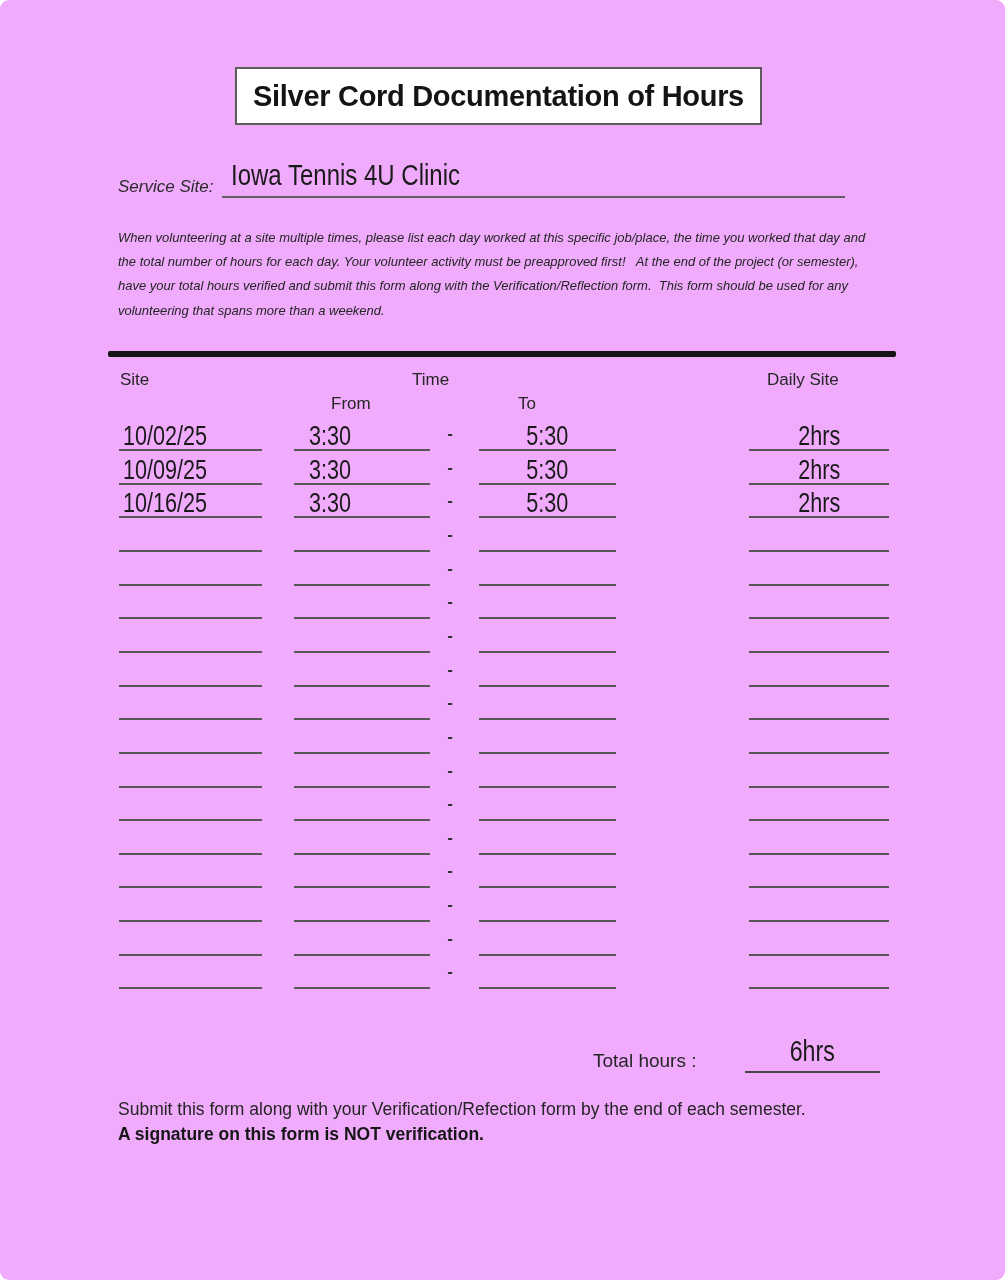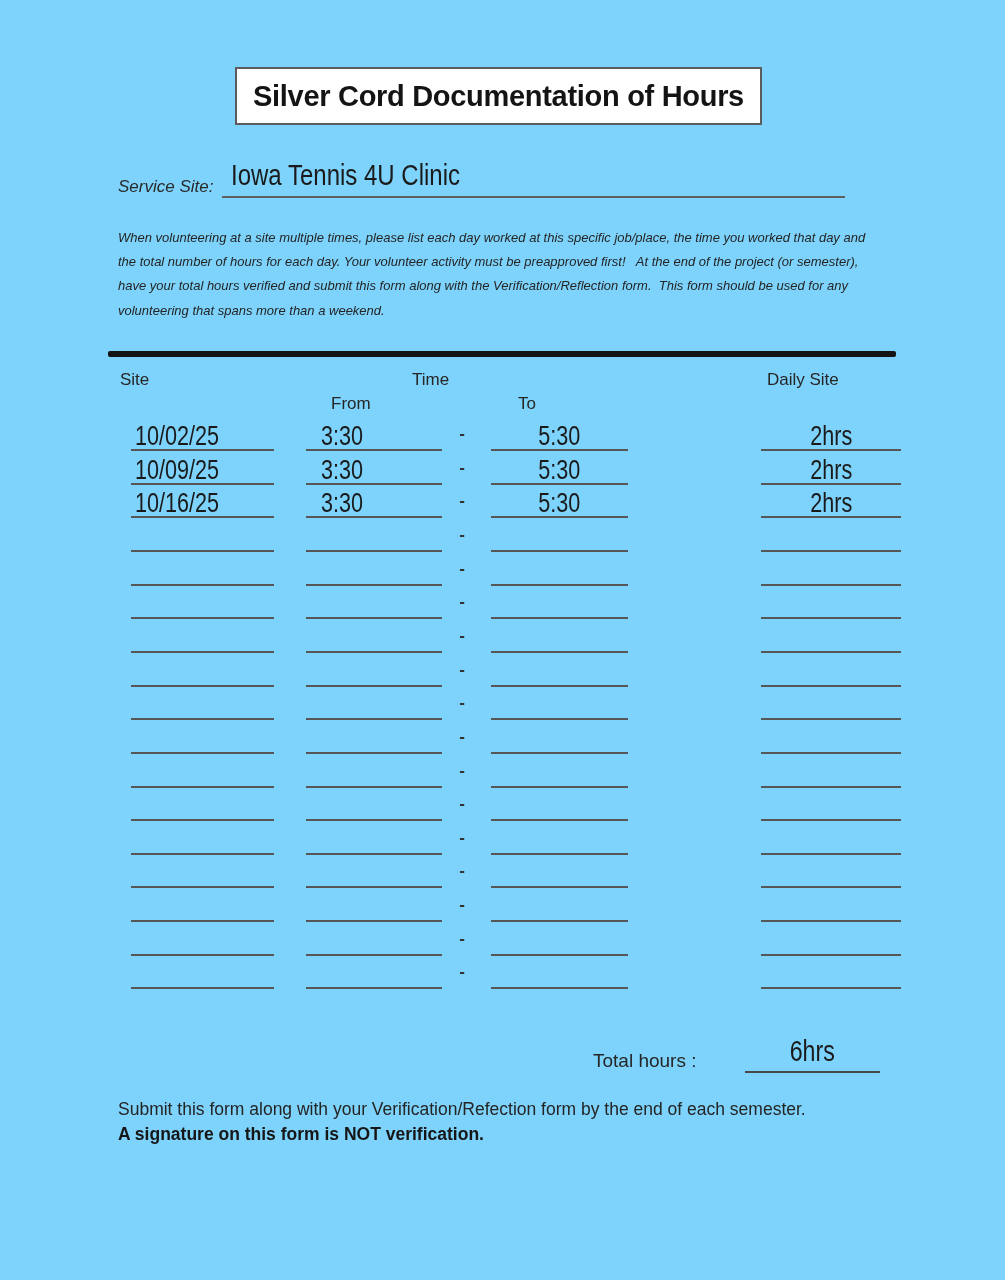--- a/index.html
+++ b/index.html
@@ -1,20 +1,21 @@
 <!DOCTYPE html>
 <html><head>
 <meta charset="utf-8">
 <style>
   * { margin:0; padding:0; box-sizing:border-box; }
   html,body { background:#ffffff; }
   .page {
     position:relative; width:1005px; height:1280px; margin:0 auto;
-    background:#7dd3fc; color:#1f1f1f; overflow:hidden;
+    background:#f0abfc; color:#1f1f1f; overflow:hidden;
     font-family:"Liberation Sans", sans-serif;
+    border-radius:9px;
   }
   .title-box {
     position:absolute; left:235px; top:67px; width:527px; height:58px;
     border:2px solid #5c5c5c; background:#fff;
     display:flex; align-items:center; justify-content:center;
   }
   .title-box h1 { font-size:29px; font-weight:bold; letter-spacing:-0.3px; color:#141414; white-space:nowrap; }
 
   .service-label { position:absolute; left:118px; top:177px; font-size:17px; color:#2a2a2a;font-style:italic; }
   .service-value { position:absolute; left:231px; top:160px; }
@@ -28,21 +29,21 @@
   .divider { position:absolute; left:108px; top:351px; width:788px; height:6px; background:#141414; border-radius:2px; }
 
   .th { position:absolute; font-size:17px; color:#262626; white-space:nowrap; }
   .th-date { left:120px; top:370px; }
   .th-time { left:412px; top:370px; }
   .th-daily { left:767px; top:370px; }
   .th-from { left:331px; top:394px; }
   .th-to { left:518px; top:394px; }
 
   .rows { position:absolute; left:0; top:0; width:1005px; }
-  .row { position:absolute; left:16px; width:917px; height:30px; }
+  .row { position:absolute; left:4px; width:917px; height:30px; }
   .cell { position:absolute; bottom:0; height:30px; border-bottom:2px solid #565656; }
   .cell-date  { left:115px; width:143px; padding-left:4px;  text-align:left; }
   .cell-from  { left:290px; width:136px; padding-left:15px; text-align:left; }
   .cell-to    { left:475px; width:137px; text-align:center; }
   .cell-hours { left:745px; width:140px; text-align:center; }
   .dash { position:absolute; left:436px; bottom:9px; width:20px; text-align:center;
           font-size:17px; font-weight:bold; color:#333; line-height:1; }
 
   .fill {
     display:inline-block; white-space:nowrap; line-height:30px;

